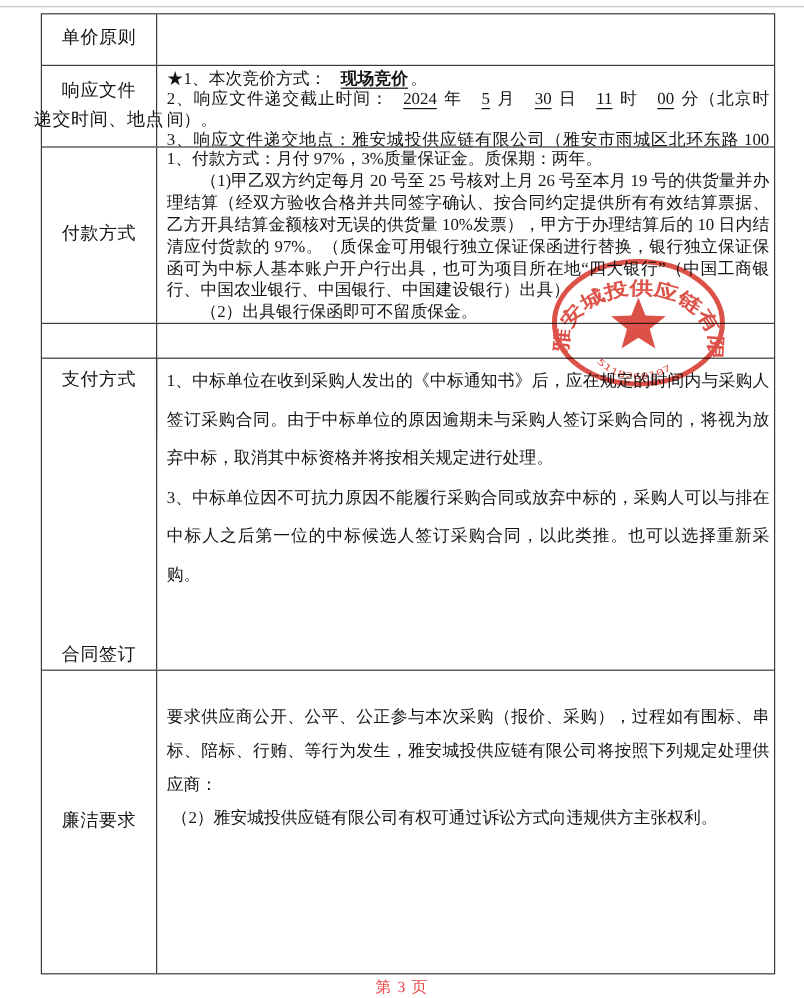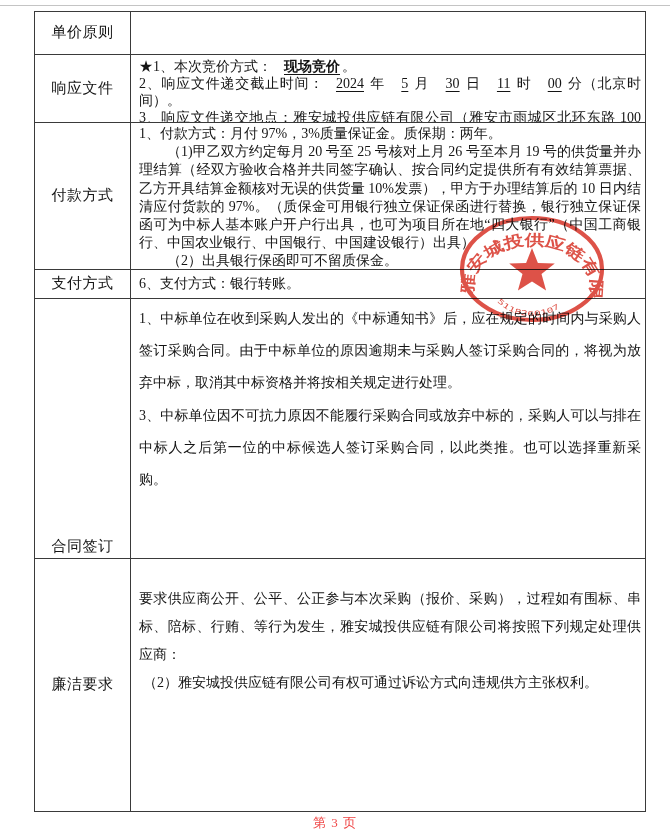--- a/index.html
+++ b/index.html
@@ -10,21 +10,21 @@
     overflow:hidden;
   }
   .scan-edge-top { position:absolute; left:0; top:5px; width:670px; height:1px; background:#c4c4c4; }
   .terms-table {
     position:absolute; left:34px; top:11px; width:612px;
     border:1.6px solid #3a3a3a;
   }
   .row { display:flex; }
   .row + .row { border-top:1.5px solid #3a3a3a; }
   .r0 { height:42px; } .r1 { height:68px; } .r2 { height:147px; }
-  .r3 { height:29px; } .r4 { height:260px; } .r5 { height:253px; }
+  .r3 { height:29px;flex-direction:column; } .r4 { height:260px; } .r5 { height:253px; }
   .cell-label {
     width:96px; flex:0 0 96px; border-right:1.5px solid #3a3a3a;
     display:flex; flex-direction:column; align-items:center; justify-content:center;
     font-size:15px; text-align:center; line-height:1.55; letter-spacing:0.5px;
   }
   .r4 .cell-label { justify-content:flex-end; padding-top:12px; }
   .cell-label div { white-space:nowrap; }
   .cell-content { flex:1 1 auto; padding:2px 4px 2px 8px; font-size:14px; overflow:hidden; }
   .r1 .cell-content { line-height:1.22; padding-top:3px; }
   .r2 .cell-content { line-height:1.3;  padding-top:2px; }
@@ -57,20 +57,21 @@
     <div class="row r0">
       <div class="cell-label">
           <div>单价原则</div>
         </div>
       <div class="cell-content"></div>
     </div>
 
     <div class="row r1">
       <div class="cell-label">
           <div>响应文件</div>
+          <div>递交时间、地点</div>
         </div>
       <div class="cell-content">
           <div class="para"><span>★1、本次竞价方式：</span><span class="u b">现场竞价</span><span>。</span></div>
           <div class="para"><span>2、响应文件递交截止时间：</span><span class="u">2024</span><span> 年 </span><span class="u">5</span><span> 月 </span><span class="u">30</span><span> 日 </span><span class="u">11</span><span> 时 </span><span class="u">00</span><span> 分（北京时间）。</span></div>
           <div class="para"><span>3、响应文件递交地点：雅安城投供应链有限公司（雅安市雨城区北环东路 100 号）二楼党群活动室。</span></div>
         </div>
     </div>
 
     <div class="row r2">
       <div class="cell-label">

